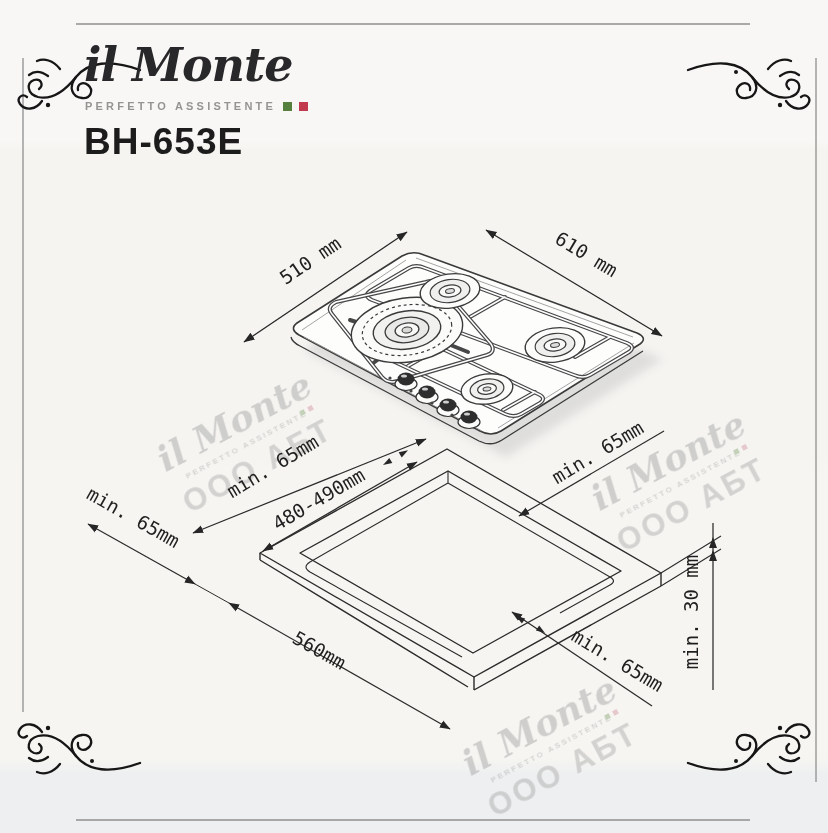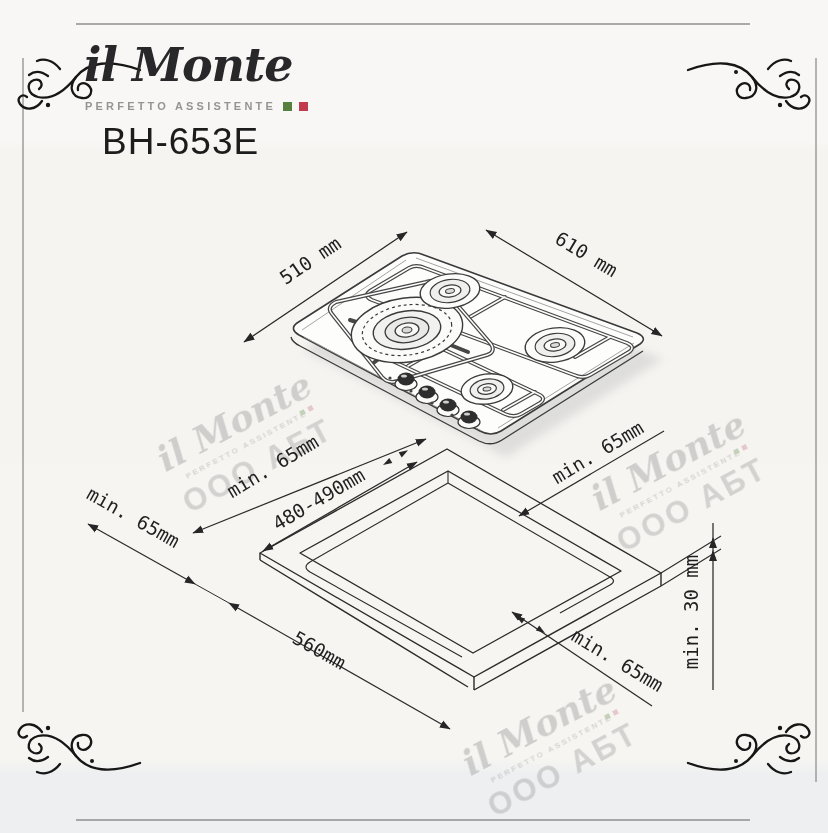--- a/index.html
+++ b/index.html
@@ -17,21 +17,21 @@
   .tagline{
     font-size:11px;font-weight:700;letter-spacing:3.2px;color:#949494;
   }
   .sq{width:9px;height:9px;display:inline-block;}
   .sq-green{background:#55803e;}
   .sq-red{background:#c13a4e;}
   .ptype{
     left:273px;top:68px;font-size:15.5px;font-weight:700;color:#2f2f2f;line-height:21px;
   }
   .model{
-    left:102px;top:121px;font-size:37px;font-weight:400;color:#1c1c1c;letter-spacing:1px;
+    left:84px;top:121px;font-size:37px;font-weight:700;color:#1c1c1c;letter-spacing:1px;
   }
   svg text{user-select:none;}
   .dimtxt{font-family:"DejaVu Sans Mono",monospace;font-size:19px;fill:#1f1f1f;}
   .wm-script{font-family:"DejaVu Serif",serif;font-style:italic;font-weight:700;font-size:36px;fill:#9a9a9a;}
   .wm-tag{font-family:"Liberation Sans",sans-serif;font-size:8px;letter-spacing:2.2px;font-weight:700;fill:#a8a8a8;}
   .wm-abt{font-family:"Liberation Sans",sans-serif;font-size:31px;font-weight:800;letter-spacing:3px;fill:#a3a3a3;}
 </style>
 </head>
 <body>
 

